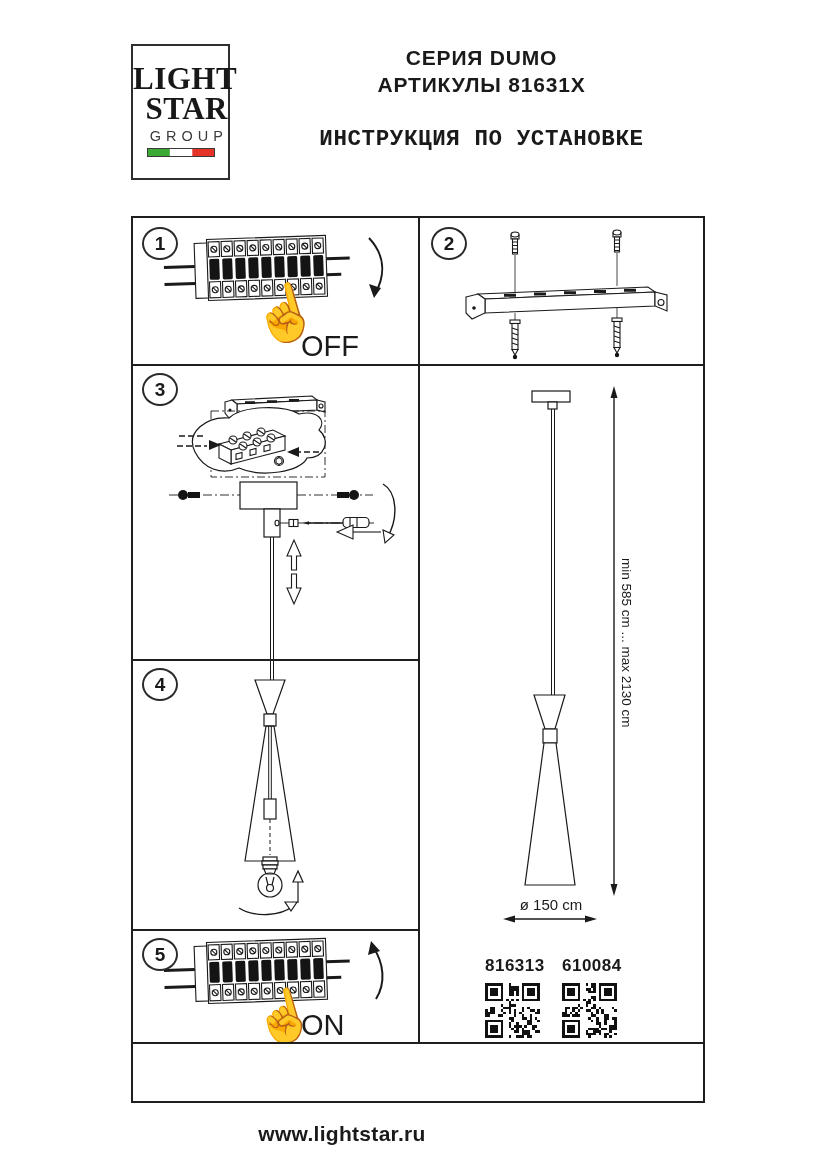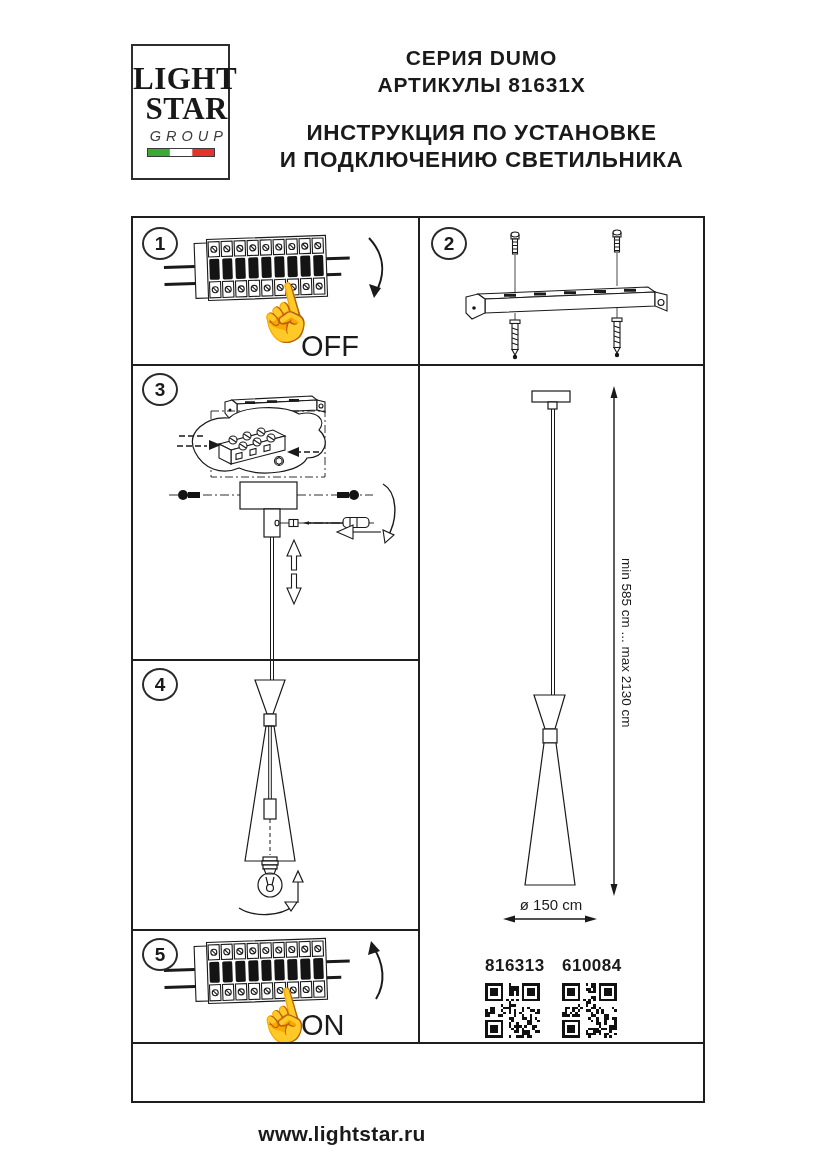--- a/index.html
+++ b/index.html
@@ -9,27 +9,27 @@
   }
   .abs{position:absolute;}
 
   
   #logo-box{
     left:131px;top:44px;width:99px;height:136px;
     border:2px solid #2e2e2e;box-sizing:border-box;text-align:right;background:#fff;
   }
   .logo-word{font-family:"Liberation Serif",serif;font-weight:bold;font-size:31px;line-height:30px;letter-spacing:0.5px;color:#181818;}
   .logo-word.first{margin-top:18px;}
-  .logo-group{font-size:14.5px;letter-spacing:5px;color:#3c3c3c;margin-top:4px;text-indent:5px;font-style:italic;}
+  .logo-group{font-size:14.5px;letter-spacing:5px;color:#3c3c3c;margin-top:4px;text-indent:5px;}
   .logo-flag{margin:4px auto 0;display:block;}
 
   #title-block{left:260px;top:46px;width:443px;text-align:center;font-weight:bold;}
   .hdr-series{font-size:21px;letter-spacing:0.8px;}
   .hdr-articles{font-size:21px;letter-spacing:0.8px;margin-top:3px;}
-  .hdr-title{font-size:22.5px;line-height:27px;letter-spacing:0.6px;margin-top:22px;}
+  .hdr-title{font-size:22.5px;line-height:27px;letter-spacing:0.6px;margin-top:29px;font-family:Liberation Mono, monospace;}
 
   
   #table{
     left:131px;top:216px;width:574px;height:887px;
     border:2px solid #1f1f1f;box-sizing:border-box;background:#fff;
   }
   .gridline{position:absolute;background:#1f1f1f;}
   .step-badge{
     position:absolute;width:36px;height:33px;border:2px solid #2a2a2a;border-radius:50%;
     box-sizing:border-box;display:flex;align-items:center;justify-content:center;
@@ -101,21 +101,20 @@
     <rect x="45.3" y="0.5" width="22.2" height="8" fill="#e5332a"></rect>
     <rect x="0.5" y="0.5" width="67" height="8" fill="none" stroke="#3a3a3a" stroke-width="1"></rect>
   </svg>
 </div>
 
 <div class="abs" id="title-block">
   <div class="hdr-series">СЕРИЯ DUMO</div>
   <div class="hdr-articles">АРТИКУЛЫ 81631X</div>
   <div class="hdr-title">
     <div>ИНСТРУКЦИЯ ПО УСТАНОВКЕ</div>
-    <div>И ПОДКЛЮЧЕНИЮ СВЕТИЛЬНИКА</div>
   </div>
 </div>
 
 <div class="abs" id="table">
 
   <div class="gridline" style="left:285px;top:0;width:2px;height:824px"></div>
   <div class="gridline" style="left:0;top:146px;width:570px;height:2px"></div>
   <div class="gridline" style="left:0;top:441px;width:285px;height:2px"></div>
   <div class="gridline" style="left:0;top:711px;width:285px;height:2px"></div>
   <div class="gridline" style="left:0;top:824px;width:570px;height:2px"></div>

